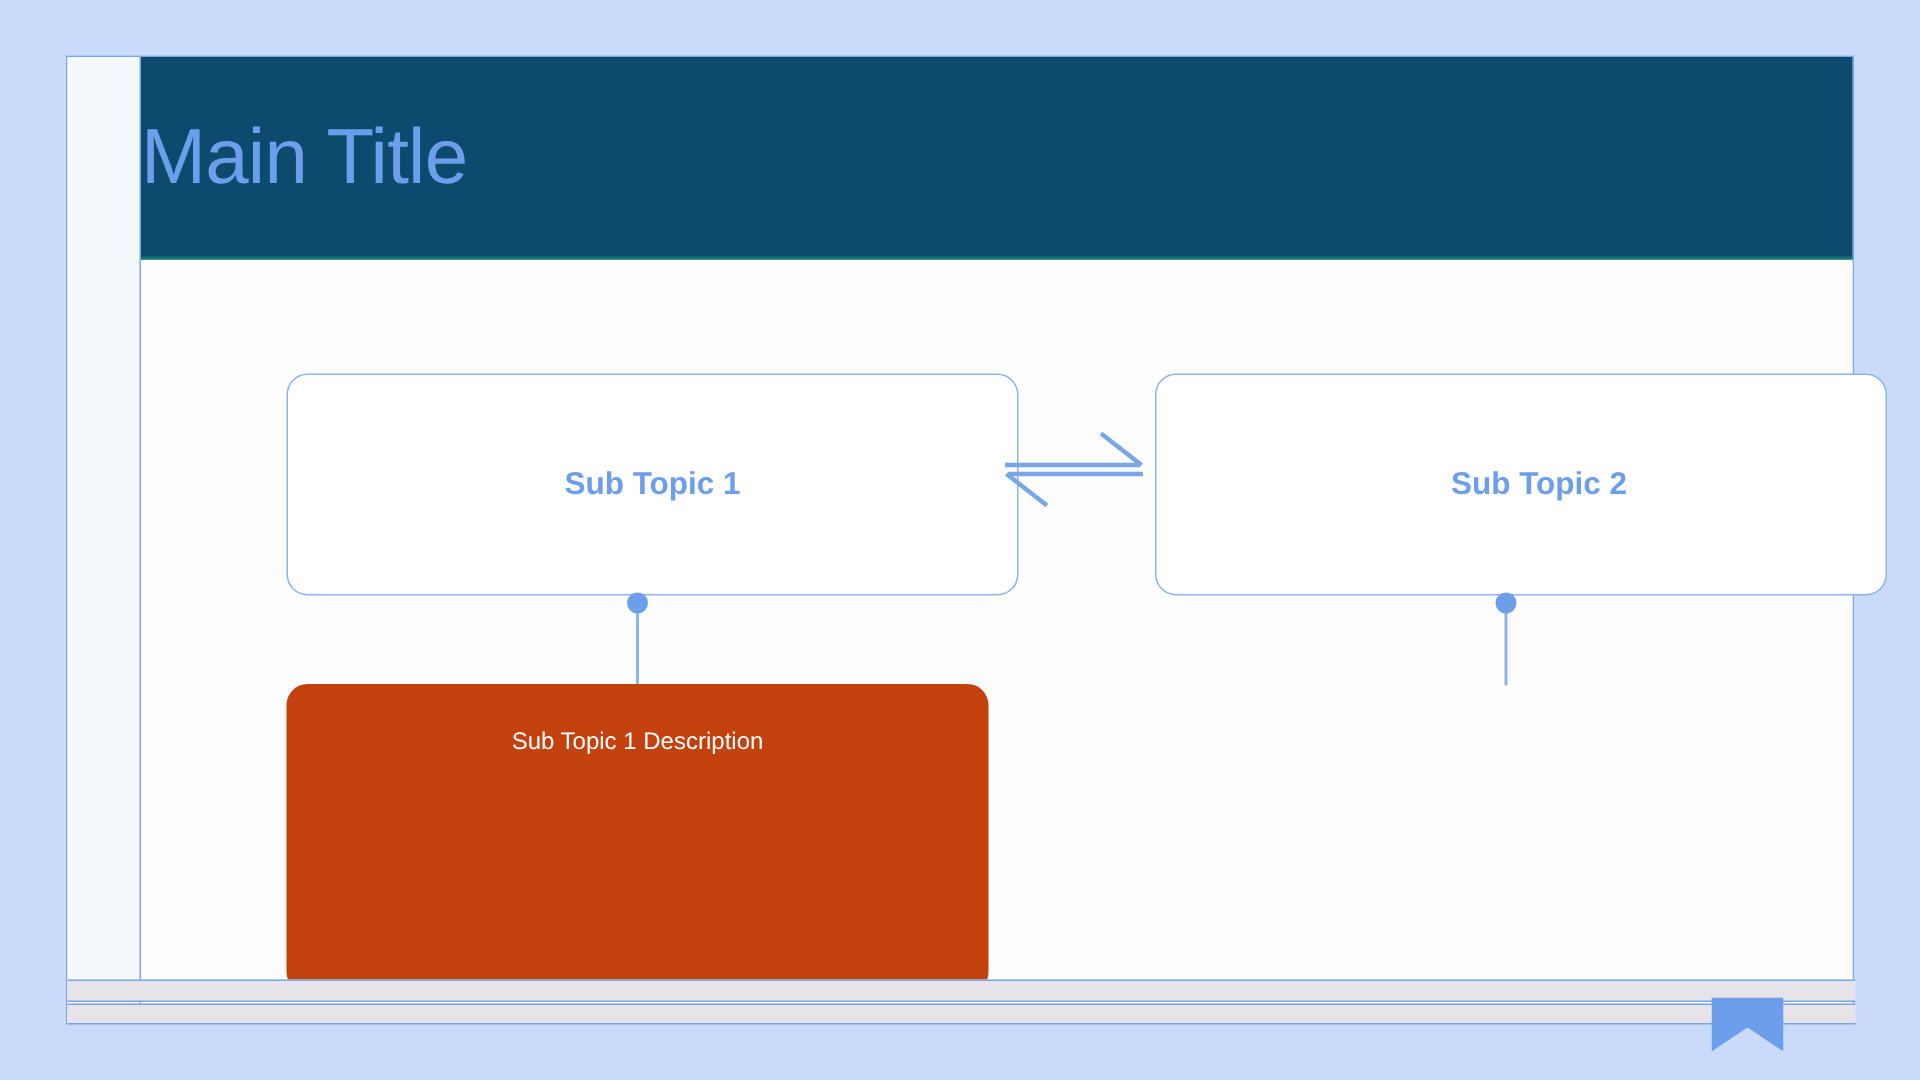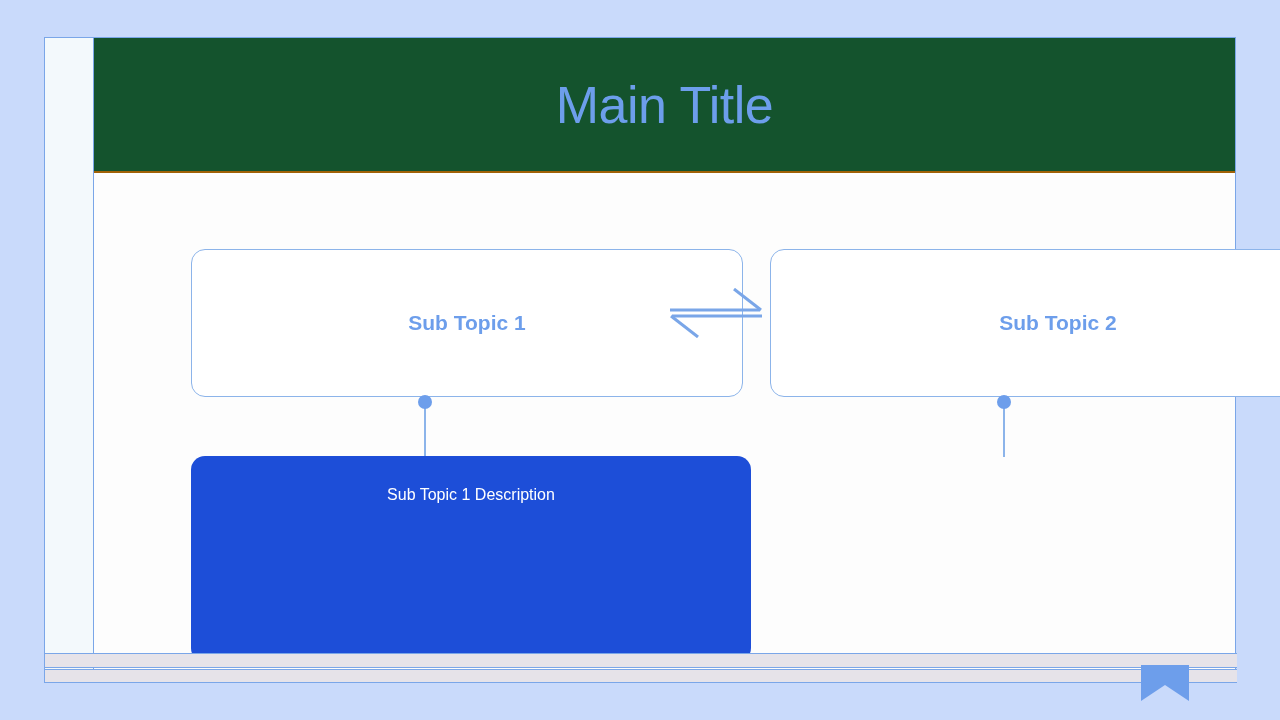--- a/index.html
+++ b/index.html
@@ -49,25 +49,25 @@
   }
 
   
   #header-band {
     position: absolute;
     left: 0;
     top: 0;
     width: 100%;
     height: 135px;
     box-sizing: border-box;
-    background: #14532d;
-    border-bottom: 2px solid #a16207;
+    background: #0c4a6e;
+    border-bottom: 2px solid #0f766e;
     display: flex;
     align-items: center;
-    justify-content: center;
+    justify-content: flex-start;
   }
   #page-title {
     color: #6d9eeb;
     font-size: 52px;
     font-weight: 400;
     letter-spacing: -0.5px;
     line-height: 1;
     white-space: nowrap;
   }
 
@@ -79,21 +79,21 @@
     width: 100%;
     bottom: 0;
     background: #fdfdfd;
   }
 
   
   .topic-card {
     position: absolute;
     box-sizing: border-box;
     top: 74px;
-    width: 552px;
+    width: 488px;
     height: 148px;
     border: 1px solid #8cb4ea;
     border-radius: 14px;
     background: #ffffff;
     display: flex;
     align-items: center;
     justify-content: center;
   }
   .topic-card.left  { left: 97px; }
   .topic-card.right { left: 676px; padding-left: 24px; }
@@ -138,24 +138,24 @@
     width: 2px;
     height: 55px;
     background: #8cb4ea;
   }
 
   
   .description-card {
     position: absolute;
     box-sizing: border-box;
     top: 281px;
-    width: 560px;
+    width: 468px;
     height: 206px;
     border-radius: 14px;
-    background: #1d4ed8;
+    background: #c2410c;
   }
   .description-card.left  { left: 97px; }
   .description-card.right { left: 676px; }
   .description-card-label {
     position: absolute;
     left: 0;
     top: 30px;
     width: 100%;
     text-align: center;
     color: #ffffff;

